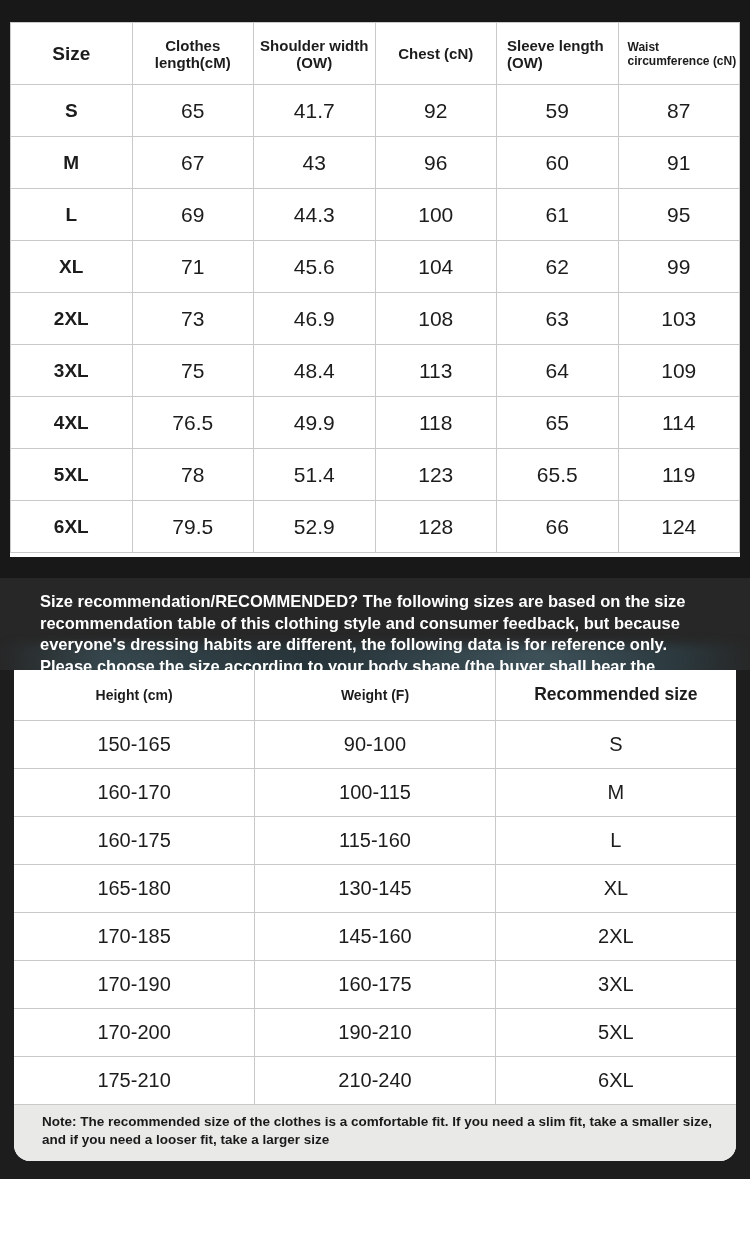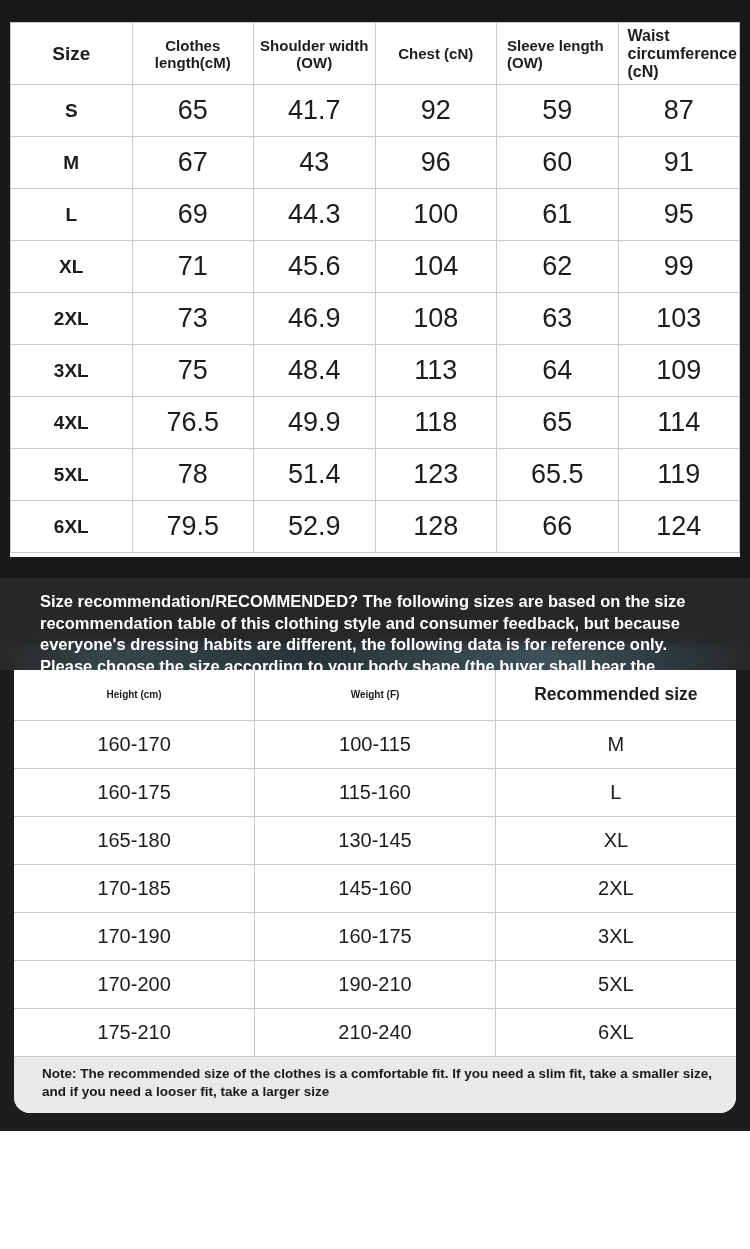--- a/index.html
+++ b/index.html
@@ -38,22 +38,22 @@
   }
   th { font-weight: bold; color: var(--text-dark); }
   td { color: var(--text-dark); text-align: center; }
 
   #size-table th, #size-table td { border: 1px solid var(--grid-line); }
   #size-table thead tr { height: 62px; }
   #size-table tbody tr { height: 52px; }
   #size-table th { font-size: 15px; text-align: center; padding: 0 4px; }
   #size-table th:nth-child(1) { font-size: 19px; }
   #size-table th:nth-child(5) { text-align: left; padding-left: 10px; font-size: 15px; }
-  #size-table th:nth-child(6) { text-align: left; padding-left: 9px; padding-right: 2px; font-size: 16px; }
-  #size-table td { font-size: 27px; }
+  #size-table th:nth-child(6) { text-align: left; padding-left: 9px; padding-right: 2px; font-size: 12px; }
+  #size-table td { font-size: 21px; }
   #size-table td:first-child { font-weight: bold; font-size: 19px; }
 
   
   .section-mid {
     background: var(--dark-mid);
     height: 92px;
     position: relative;
     overflow: hidden;
   }
   .rec-text {
@@ -85,21 +85,21 @@
   .panel-fit {
     border-radius: 0 0 16px 16px;
     overflow: hidden;
   }
   #fit-table th, #fit-table td { border: 1px solid var(--grid-line); }
   #fit-table thead th { border-top: none; }
   #fit-table tr > *:first-child { border-left: none; }
   #fit-table tr > *:last-child { border-right: none; }
   #fit-table thead tr { height: 50px; }
   #fit-table tbody tr { height: 48px; }
-  #fit-table th { font-size: 10px; text-align: center; }
+  #fit-table th { font-size: 14px; text-align: center; }
   #fit-table th:nth-child(3) { font-size: 17.5px; }
   #fit-table td { font-size: 20px; }
 
   .note {
     background: var(--note-bg);
     padding: 8px 18px 11px 28px;
     font-weight: bold;
     font-size: 13.5px;
     line-height: 1.4;
     color: #1a1a1a;
@@ -211,20 +211,25 @@
       <table id="fit-table">
         <thead>
           <tr>
             <th>Height (cm)</th>
             <th>Weight (F)</th>
             <th>Recommended size</th>
           </tr>
         </thead>
         <tbody>
             <tr>
+              <td>150-165</td>
+              <td>90-100</td>
+              <td>S</td>
+            </tr>
+            <tr>
               <td>160-170</td>
               <td>100-115</td>
               <td>M</td>
             </tr>
             <tr>
               <td>160-175</td>
               <td>115-160</td>
               <td>L</td>
             </tr>
             <tr>

